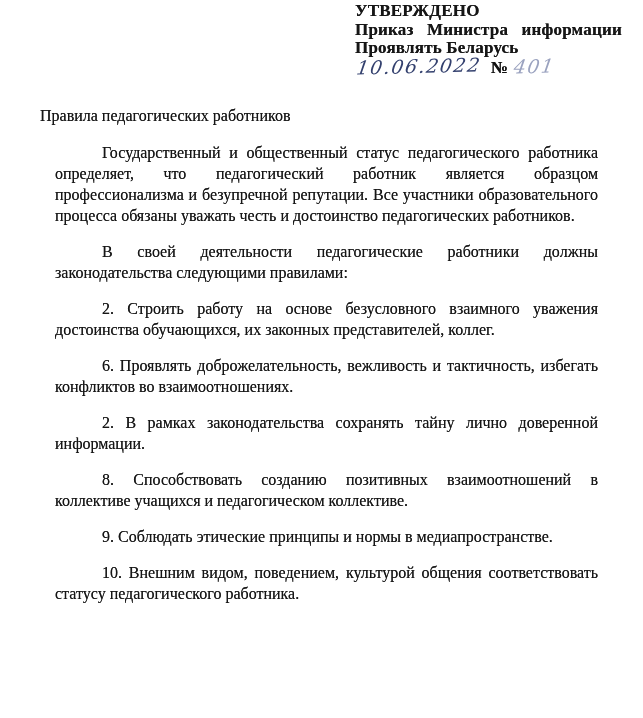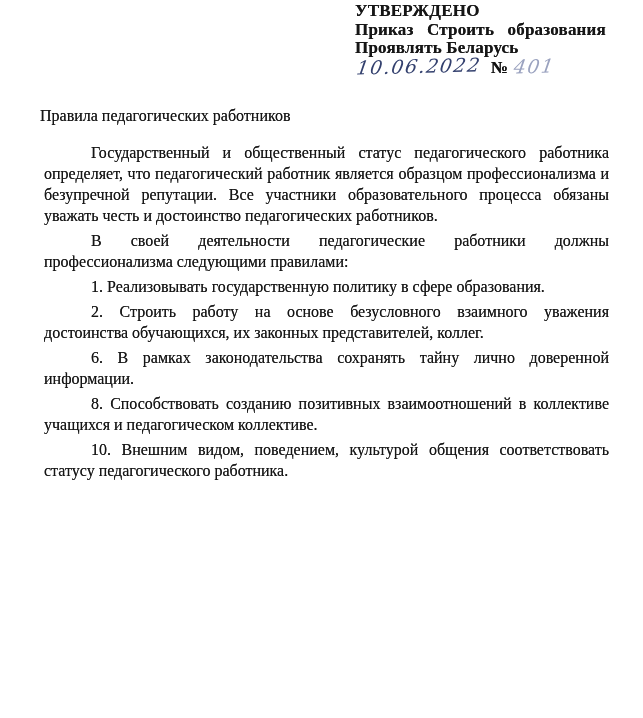--- a/index.html
+++ b/index.html
@@ -66,45 +66,46 @@
     top: 105px;
     width: 573px;
     font-size: 16px;
     line-height: 21px;
     text-shadow: 0 0 0.5px rgba(0,0,0,0.7);
   }
   .doc-title {
     margin: 0 0 16px 0;
   }
   .para {
-    margin: 4px;
+    margin: 15px;
     text-align: justify;
     text-indent: 47px;
   }
 </style>
 </head>
 <body>
 
 <div class="page">
 
   <div class="approval">
     <div>УТВЕРЖДЕНО</div>
-    <div class="justify-line">Приказ  Строить  образования</div>
+    <div class="justify-line">Приказ  Министра  информации</div>
     <div>Проявлять Беларусь</div>
     <div class="handwritten-row">
       <span class="hw dark">10.06.2022</span>
       <span class="numsign">№</span>
       <span class="hw light">401</span>
     </div>
   </div>
 
   <div class="docbody">
     <p class="doc-title">Правила педагогических работников</p>
     <p class="para">Государственный и общественный статус педагогического работника определяет, что педагогический работник является образцом профессионализма и безупречной репутации. Все участники образовательного процесса обязаны уважать честь и достоинство педагогических работников.</p>
-    <p class="para">В своей деятельности педагогические работники должны профессионализма следующими правилами:</p>
-    <p class="para">1. Реализовывать государственную политику в сфере образования.</p>
+    <p class="para">В своей деятельности педагогические работники должны законодательства следующими правилами:</p>
     <p class="para">2. Строить работу на основе безусловного взаимного уважения достоинства обучающихся, их законных представителей, коллег.</p>
-    <p class="para">6. В рамках законодательства сохранять тайну лично доверенной информации.</p>
+    <p class="para">6. Проявлять доброжелательность, вежливость и тактичность, избегать конфликтов во взаимоотношениях.</p>
+    <p class="para">2. В рамках законодательства сохранять тайну лично доверенной информации.</p>
     <p class="para">8. Способствовать созданию позитивных взаимоотношений в коллективе учащихся и педагогическом коллективе.</p>
+    <p class="para">9. Соблюдать этические принципы и нормы в медиапространстве.</p>
     <p class="para">10. Внешним видом, поведением, культурой общения соответствовать статусу педагогического работника.</p>
   </div>
 
 </div>
 
 </body></html>

